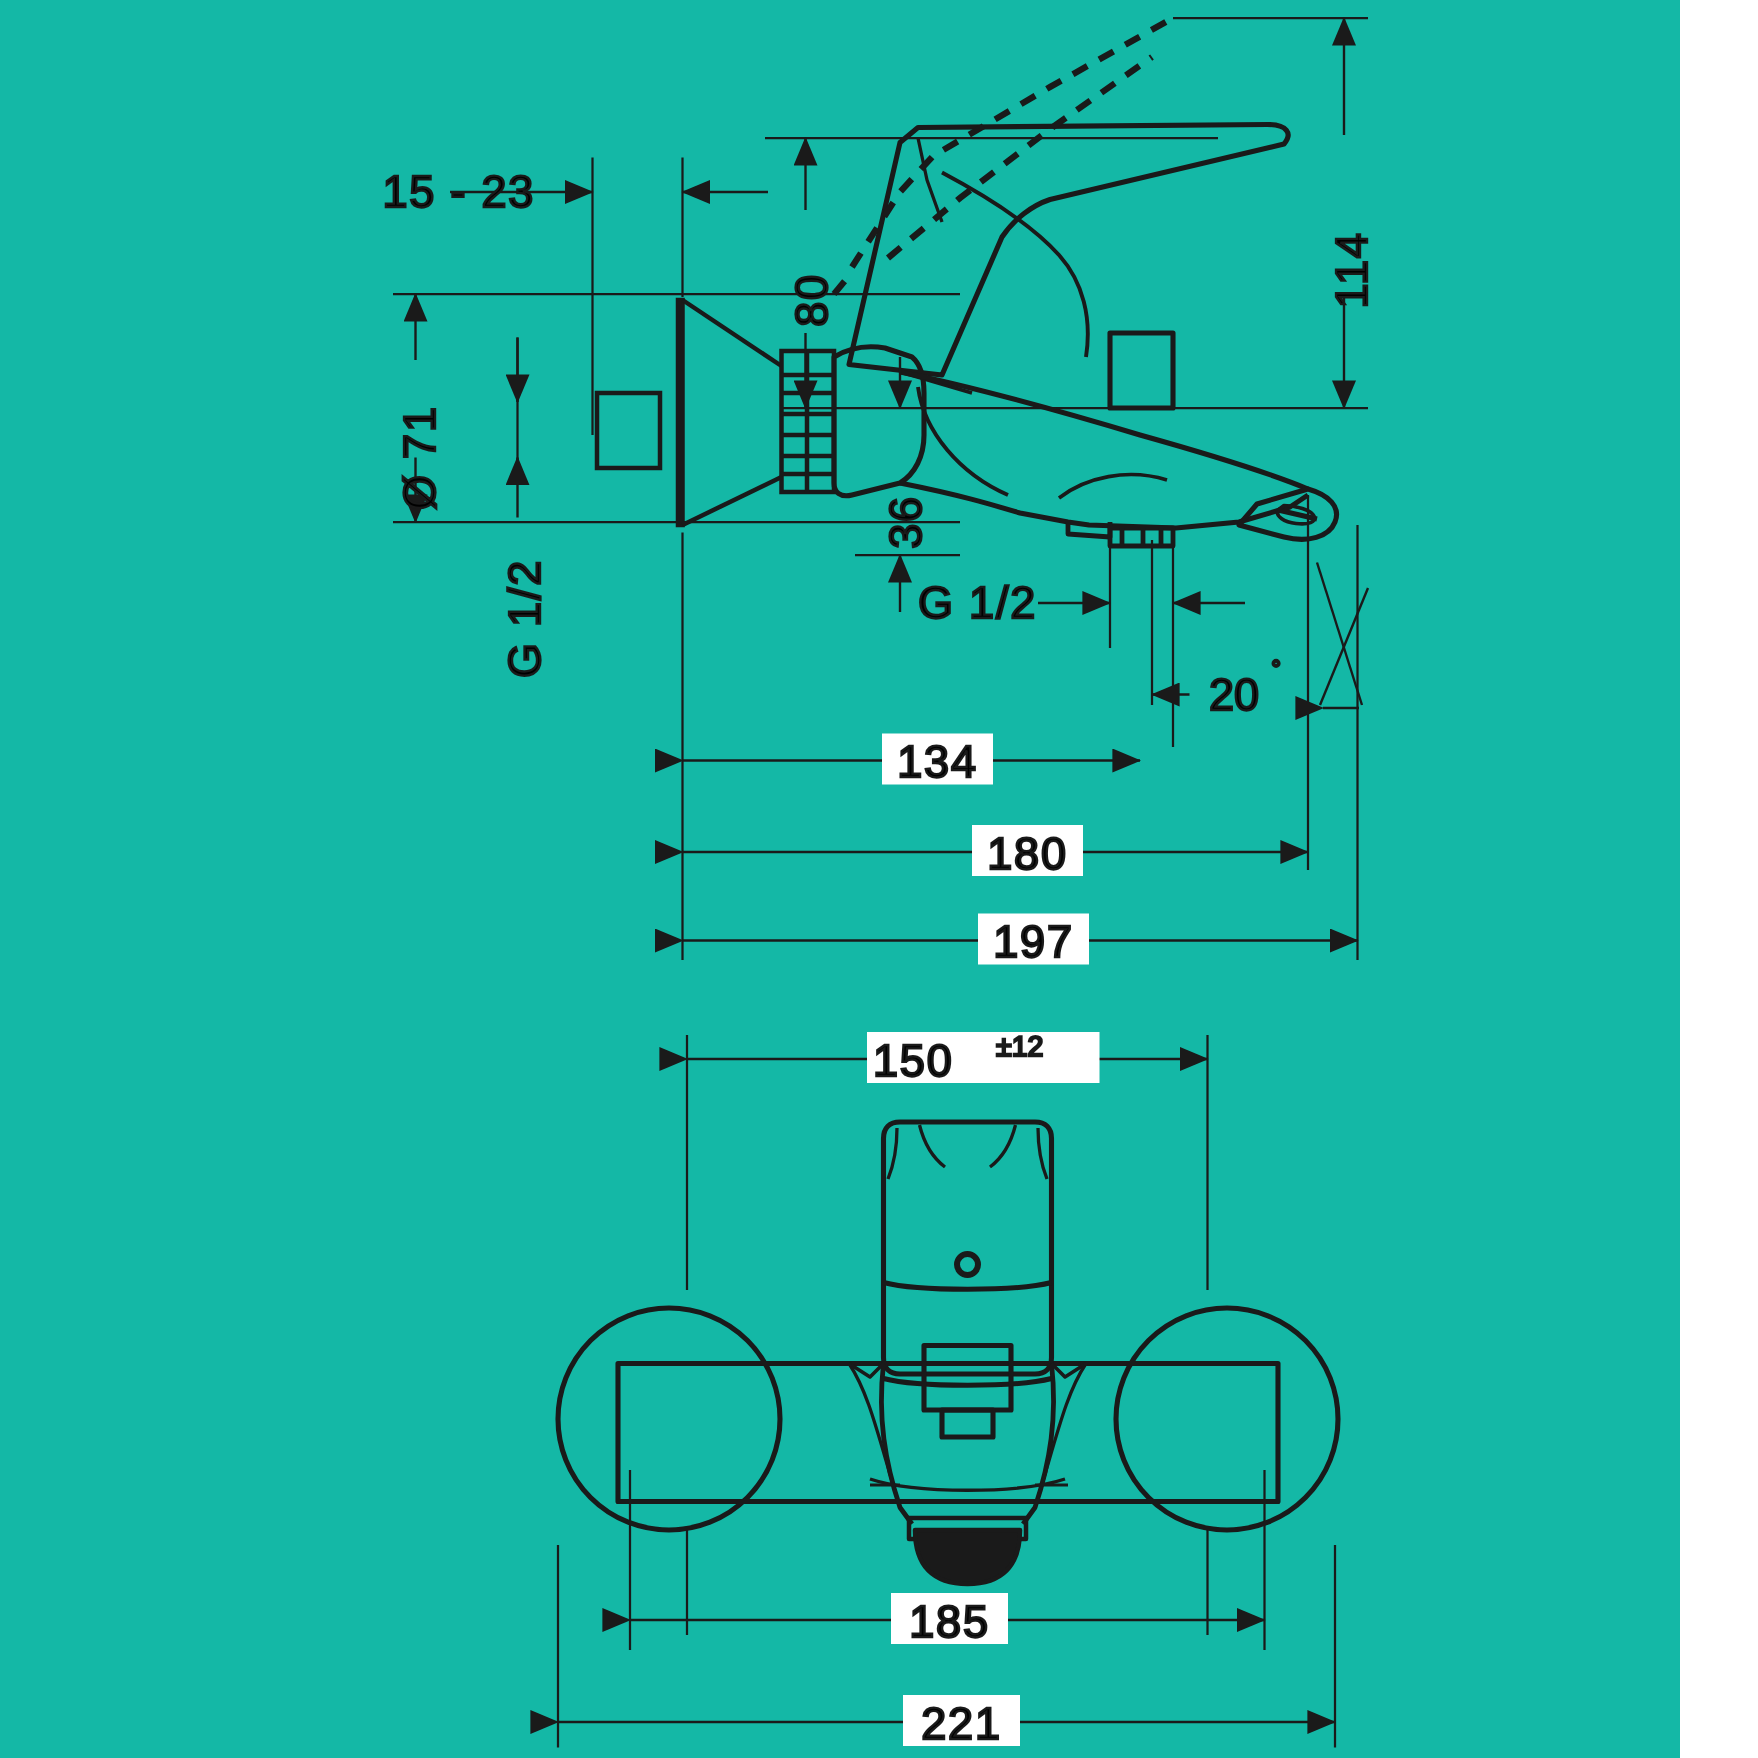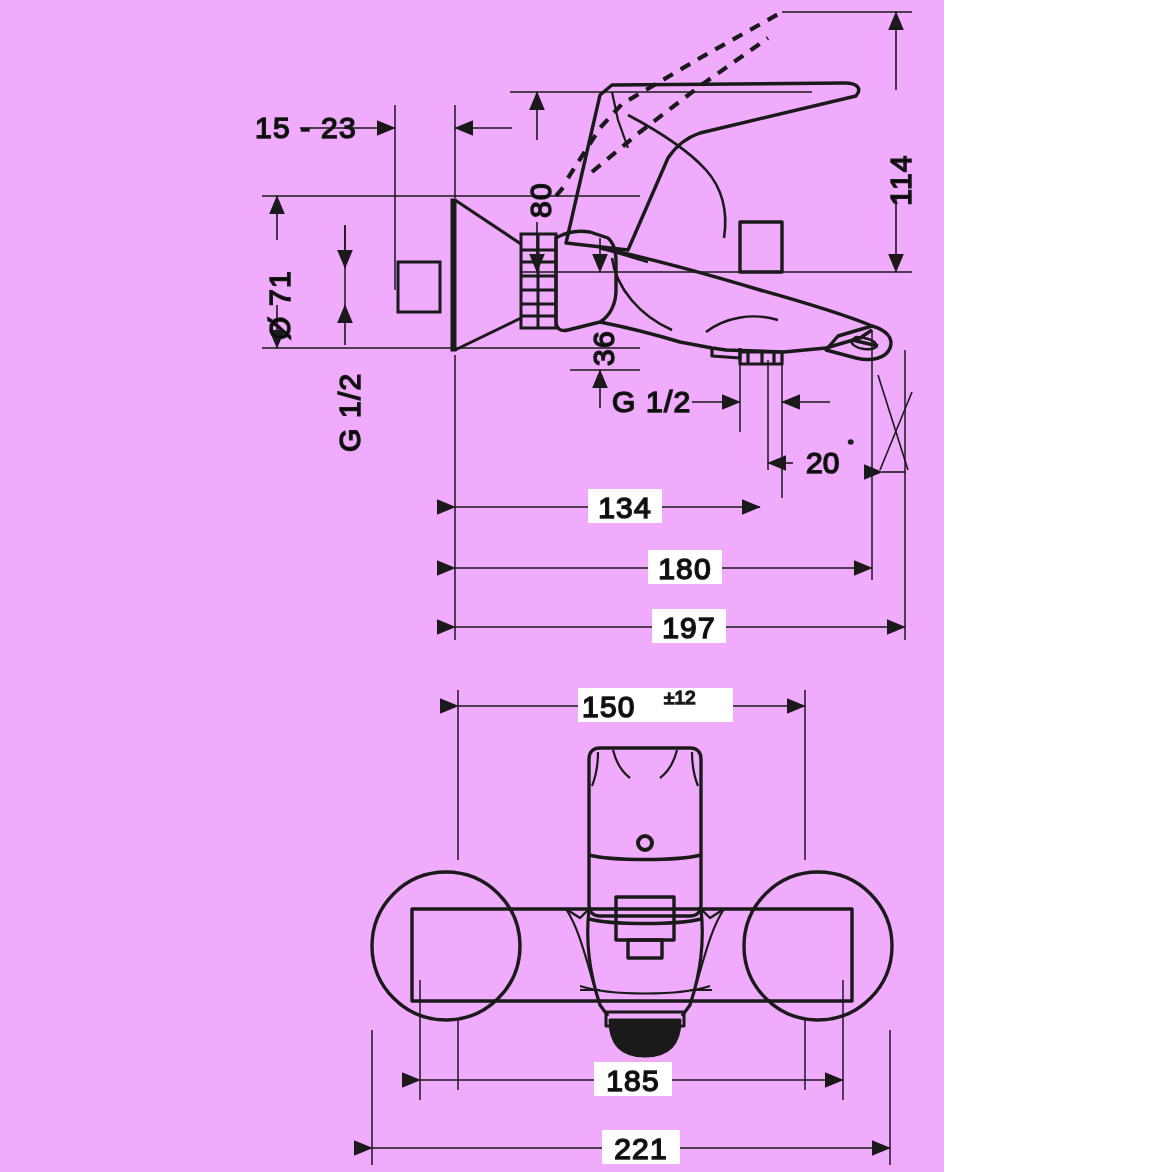--- a/index.html
+++ b/index.html
@@ -9,23 +9,23 @@
     background: #ffffff;
   }
   body {
     width: 1172px;
     height: 1172px;
     font-family: "Liberation Sans", sans-serif;
     overflow: hidden;
   }
   #sheet {
     position: relative;
-    width: 944px;
+    width: 1120px;
     height: 1172px;
-    background: #f0abfc;
+    background: #14b8a6;
   }
   #sheet svg {
     position: absolute;
     top: 0;
     left: 0;
     display: block;
   }
   .dim-text {
     font-family: "Liberation Sans", sans-serif;
     font-size: 30px;

